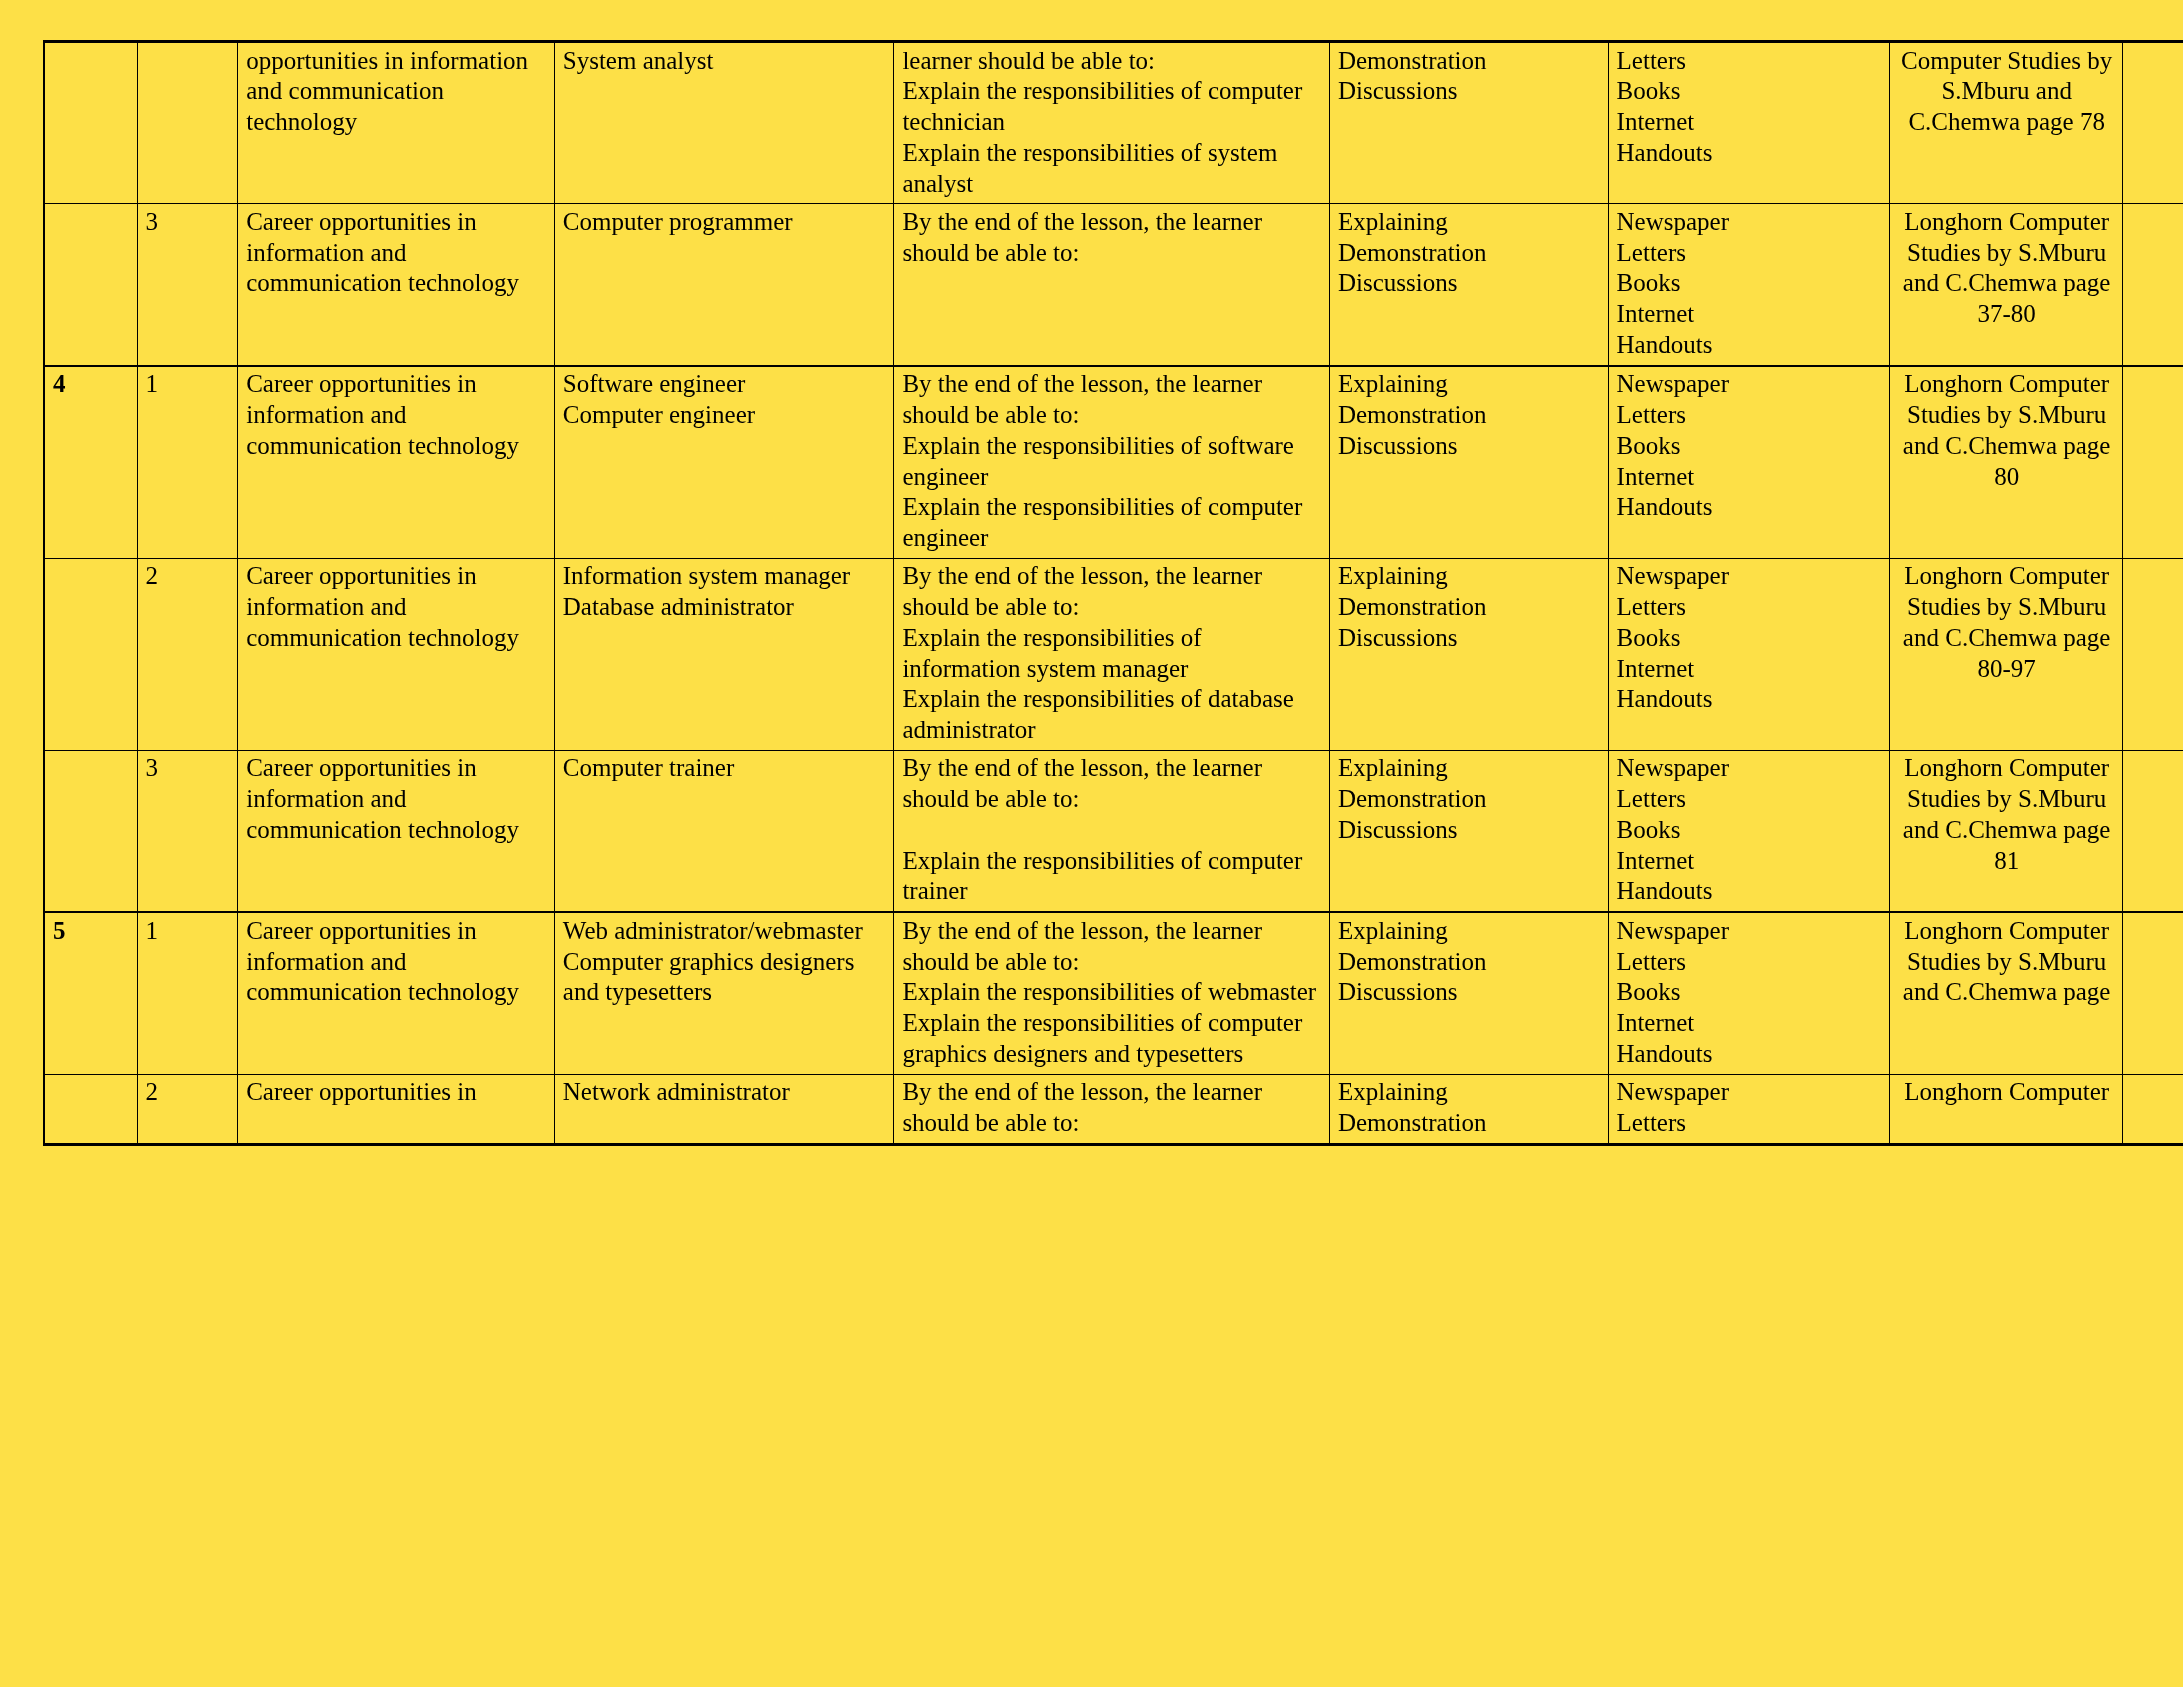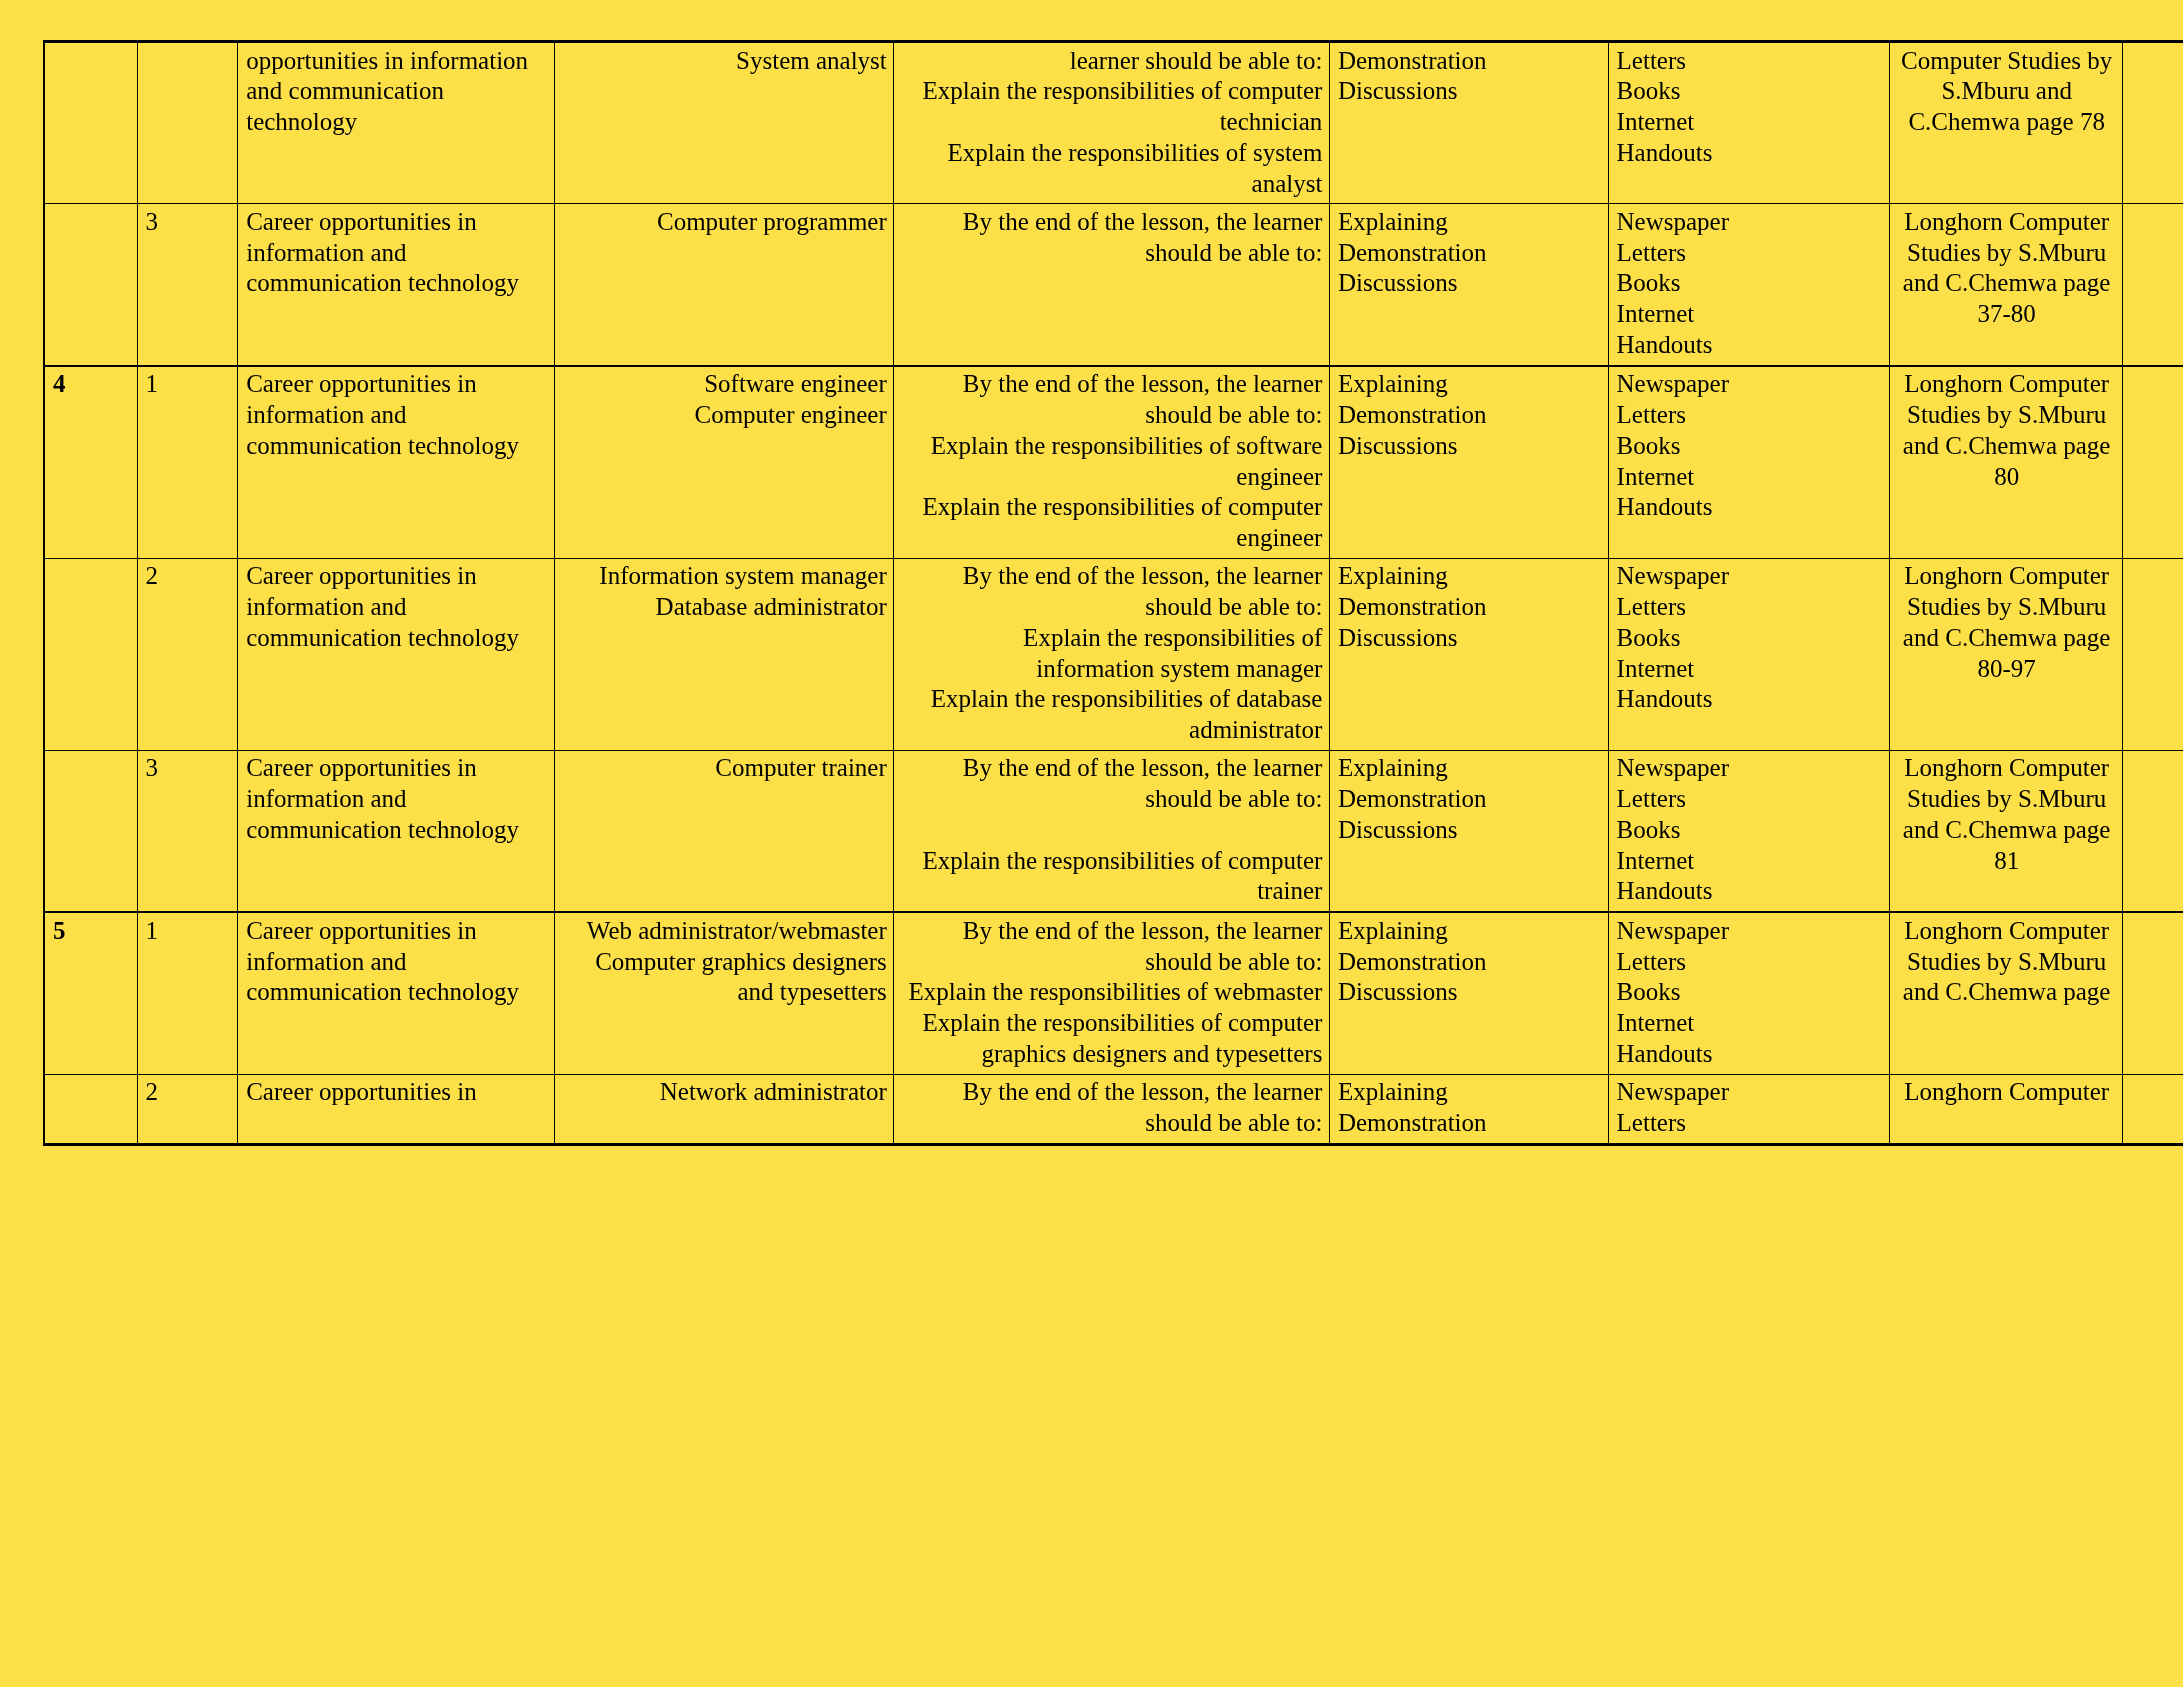--- a/index.html
+++ b/index.html
@@ -56,22 +56,22 @@
     font-weight: bold;
     text-align: left;
     padding-left: 9.3px;
   }
   td.c-lesson {
     width: 85px;
     text-align: left;
     padding-left: 9.3px;
   }
   td.c-topic   { width: 301px; }
-  td.c-subtopic{ width: 324px; text-align: right; }
-  td.c-objectives { width: 420px; text-align: right; }
+  td.c-subtopic{ width: 324px; }
+  td.c-objectives { width: 420px; }
   td.c-methods { width: 263px; }
   td.c-resources { width: 266px; }
   td.c-references { width: 217px; text-align: center; }
   td.c-remarks { width: 135px; }
 
   .cut-bottom td {
     border-bottom: 3.3px solid #000;
   }
 </style>
 </head>

